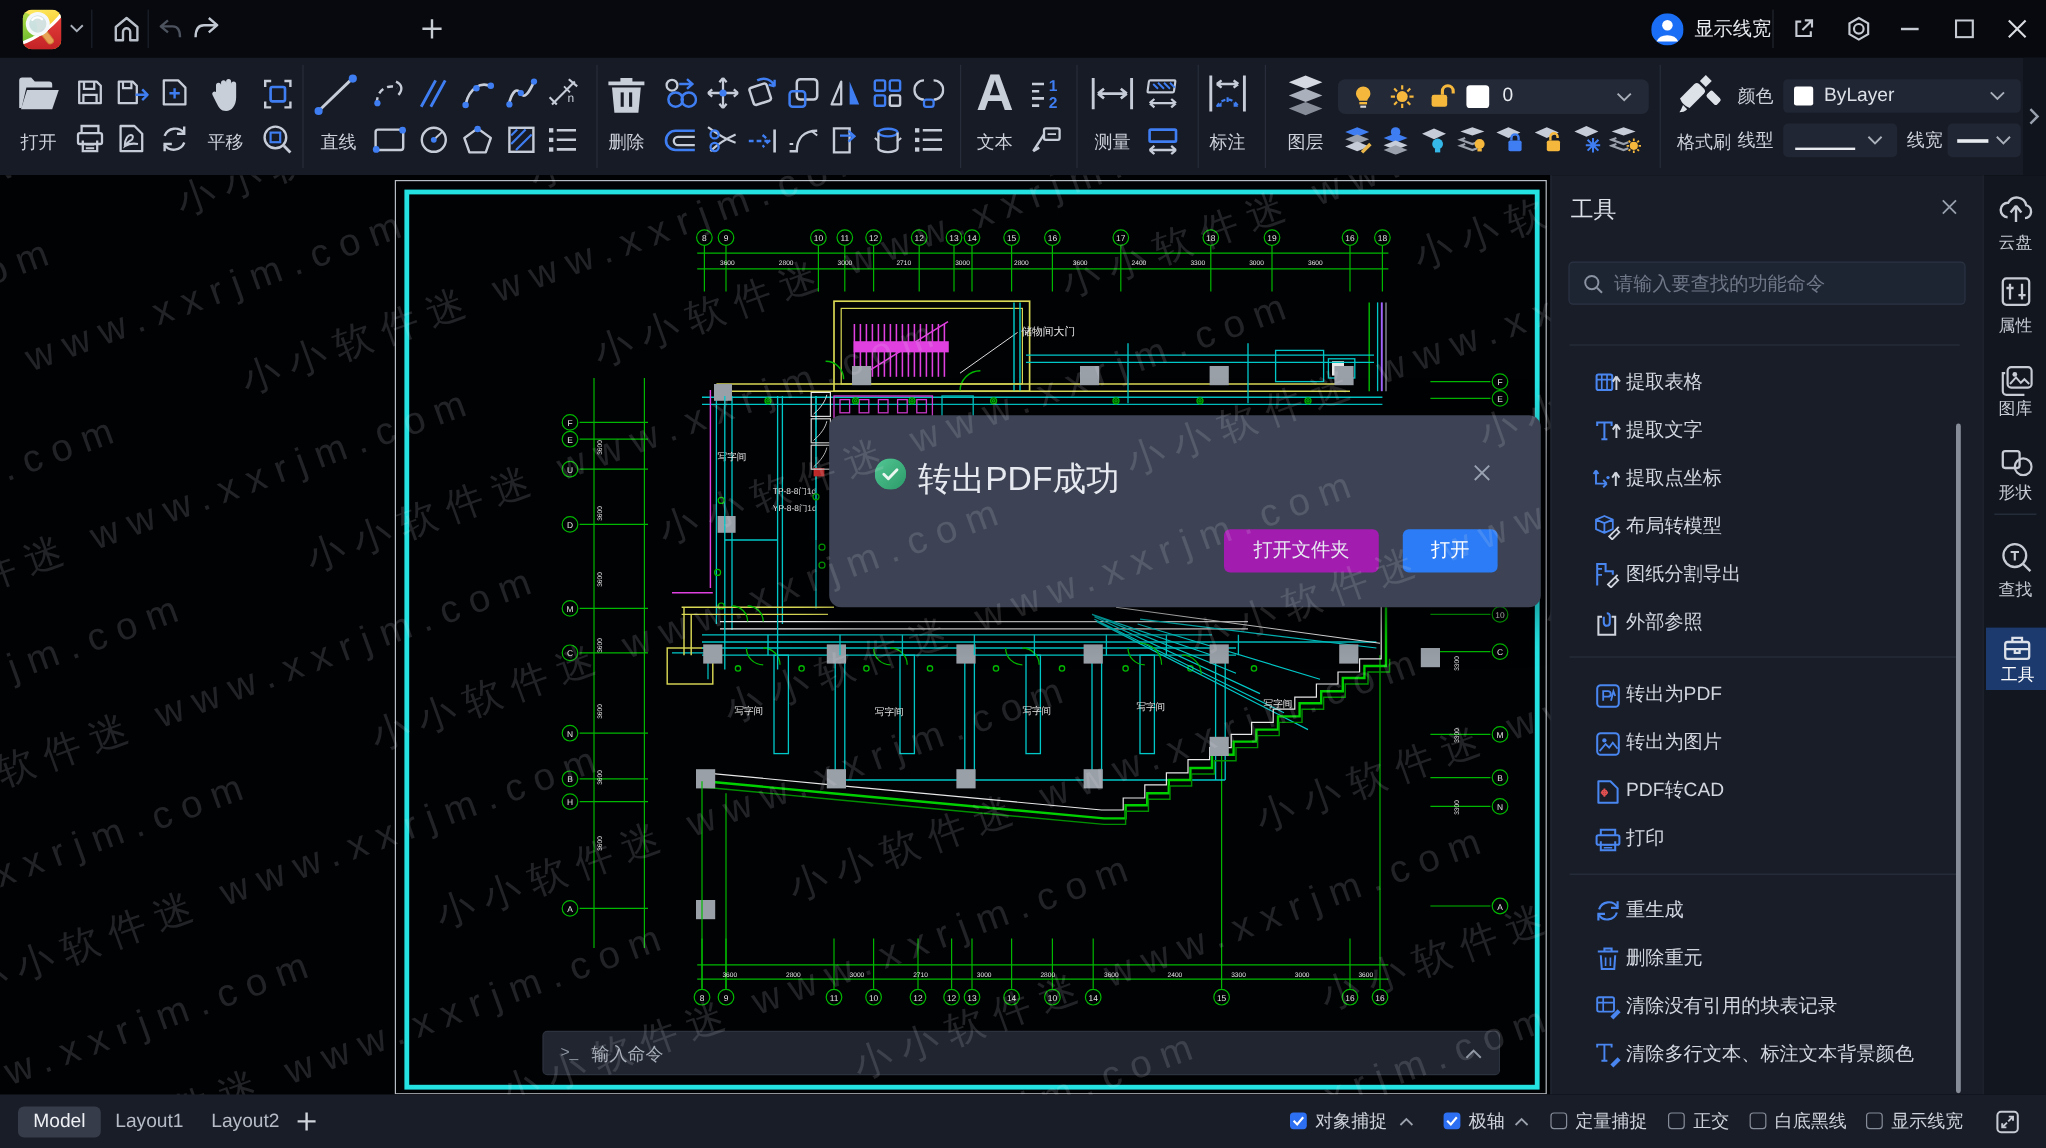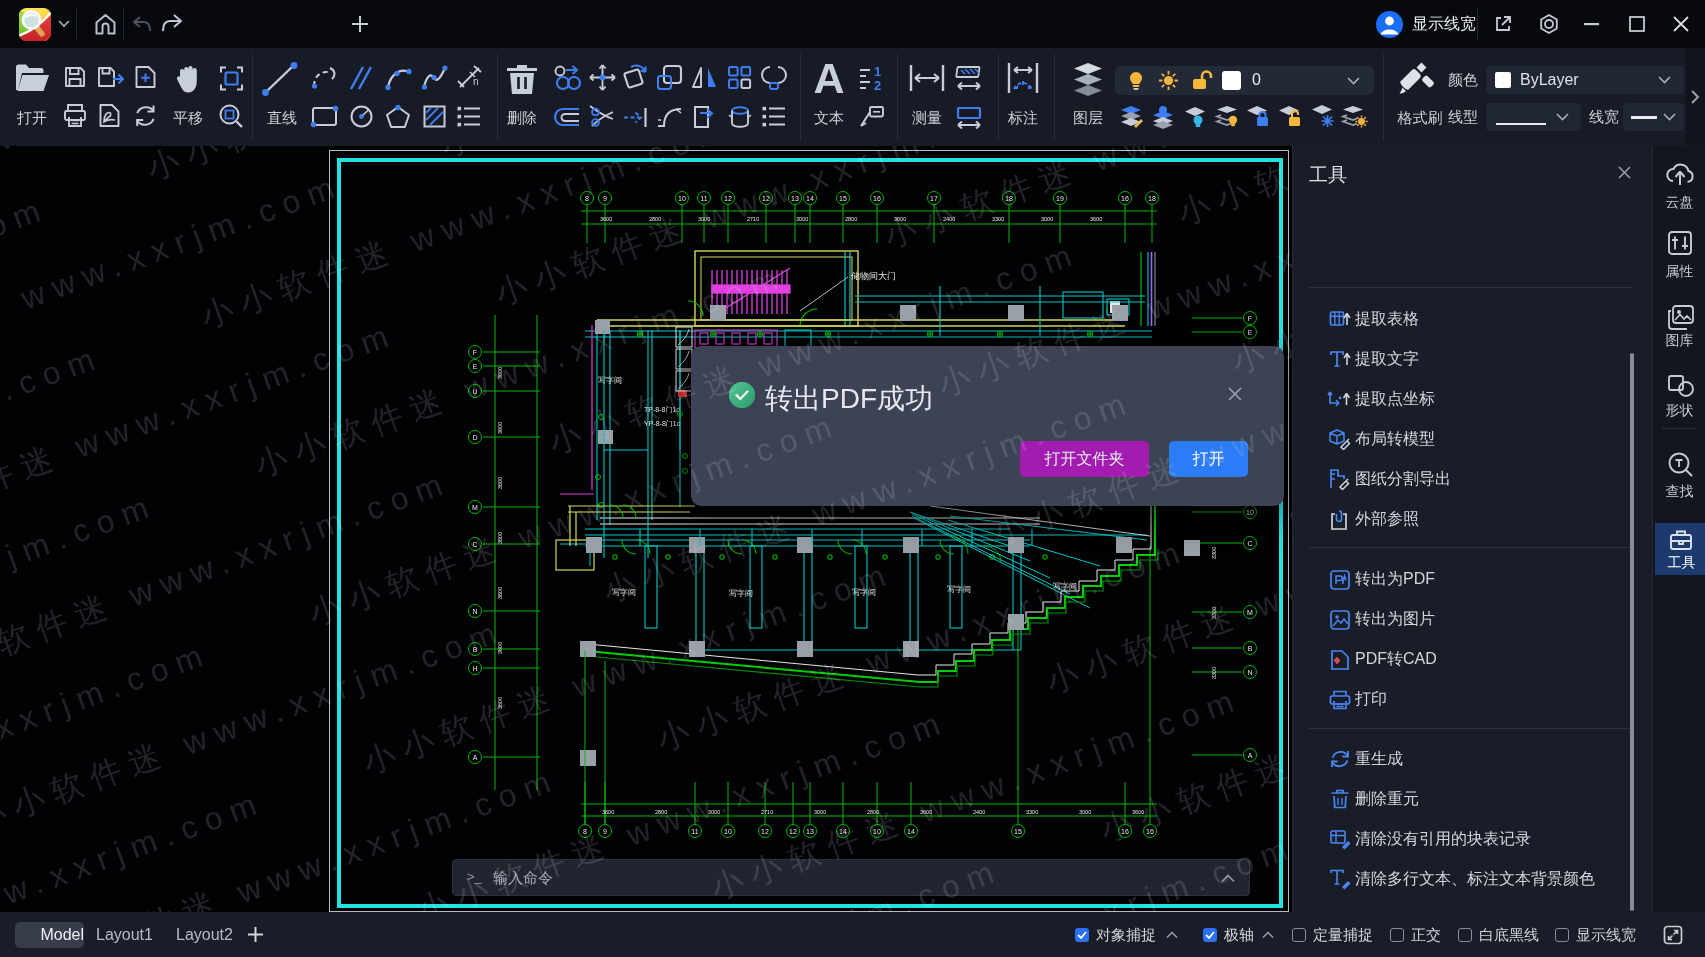--- a/index.html
+++ b/index.html
@@ -910,20 +910,27 @@
           <div class="wml" style="text-indent:-284px">小小软件迷 www.xxrjm.com&nbsp;&nbsp;&nbsp;&nbsp;&nbsp;&nbsp;小小软件迷 www.xxrjm.com&nbsp;&nbsp;&nbsp;&nbsp;&nbsp;&nbsp;小小软件迷 www.xxrjm.com&nbsp;&nbsp;&nbsp;&nbsp;&nbsp;&nbsp;小小软件迷 www.xxrjm.com&nbsp;&nbsp;&nbsp;&nbsp;&nbsp;&nbsp;小小软件迷 www.xxrjm.com&nbsp;&nbsp;&nbsp;&nbsp;&nbsp;&nbsp;</div>
         </div>
       </div>
 </div>
 
 <div id="panel">
   <span class="abs" style="left:16px;top:16px;color:#dde1e8;font-size:19px">工具</span>
   <svg class="abs" style="left:324px;top:19px" width="15" height="15" viewBox="0 0 15 15">
         <path d="M2 2 L13 13 M13 2 L2 13" stroke="#98a0ad" stroke-width="1.5"></path>
       </svg>
+  <div class="abs" style="left:14px;top:72px;width:331px;height:36px;background:#1e2532;border:1px solid #2b3344;border-radius:4px">
+    <svg class="abs" style="left:11px;top:9px" width="18" height="18" viewBox="0 0 18 18">
+          <circle cx="7.5" cy="7.5" r="5.5" stroke="#8a93a2" stroke-width="1.6" fill="none"></circle>
+          <path d="M11.8 11.8 L16 16" stroke="#8a93a2" stroke-width="1.6"></path>
+        </svg>
+    <span class="abs" style="left:37px;top:8px;color:#6f7888;font-size:16px">请输入要查找的功能命令</span>
+  </div>
   <div class="pdiv" style="top:141px"></div>
 
   <svg class="abs" style="left:36px;top:163px" width="22" height="20" viewBox="0 0 22 20">
         <rect x="1.5" y="3" width="13" height="13" rx="1.5" stroke="#4a86f0" stroke-width="1.7" fill="none"></rect>
         <path d="M1.5 7.3 H14.5 M5.8 3 V16 M10.2 3 V16" stroke="#4a86f0" stroke-width="1.4"></path>
         <path d="M18 16 L18 6 M18 4.5 L15 9 M18 4.5 L21 9" stroke="#d0d5dd" stroke-width="1.6" fill="none"></path>
       </svg>
   <div class="pitem" style="top:161px;left:62px">提取表格</div>
   <svg class="abs" style="left:36px;top:203px" width="22" height="20" viewBox="0 0 22 20">
         <path d="M2 6 L2 3 L14 3 L14 6 M8 3 V17 M5.5 17 H10.5" stroke="#4a86f0" stroke-width="1.7" fill="none"></path>
@@ -1040,21 +1047,21 @@
   <div class="abs" style="left:2px;top:377px;width:51px;height:52px;background:#1d3a6e">
     <svg class="abs" style="left:14px;top:6px" width="24" height="22" viewBox="0 0 24 22">
           <rect x="2" y="6" width="20" height="14" rx="2" stroke="#dde2ea" stroke-width="1.9" fill="none"></rect>
           <path d="M8 6 L8 2.5 L16 2.5 L16 6 M2 12 L22 12 M10 12 L10 15 L14 15 L14 12" stroke="#dde2ea" stroke-width="1.9" fill="none"></path>
         </svg>
     <div class="sitem" style="top:31px;color:#fff">工具</div>
   </div>
 </div>
 
 <div id="statusbar">
-  <div class="abs" style="left:15px;top:10px;width:69px;height:26px;background:#363c4a;border-radius:5px;color:#eef0f4;font-size:16px;text-align:right;line-height:26px">Model</div>
+  <div class="abs" style="left:15px;top:10px;width:69px;height:26px;background:#363c4a;border-radius:5px;color:#eef0f4;font-size:16px;text-align:center;line-height:26px">Model</div>
   <span class="sbitem" style="left:96px;color:#b6bcc7;font-size:16px">Layout1</span>
   <span class="sbitem" style="left:176px;color:#b6bcc7;font-size:16px">Layout2</span>
   <svg class="abs" style="left:247px;top:14px" width="17" height="17" viewBox="0 0 17 17">
         <path d="M8.5 1 L8.5 16 M1 8.5 L16 8.5" stroke="#d0d4db" stroke-width="2"></path>
       </svg>
   <span class="sbitem" style="left:1075px"><span class="cb on"><svg width="14" height="14" viewBox="0 0 14 14">
             <path d="M3 7 L6 10 L11 4" stroke="#fff" stroke-width="1.8" fill="none"></path>
           </svg></span>对象捕捉</span>
   <svg class="abs" style="left:1166px;top:19px" width="12" height="8" viewBox="0 0 12 8">
         <path d="M1 6.5 L6 1.5 L11 6.5" stroke="#9aa1ad" stroke-width="1.5" fill="none"></path>

